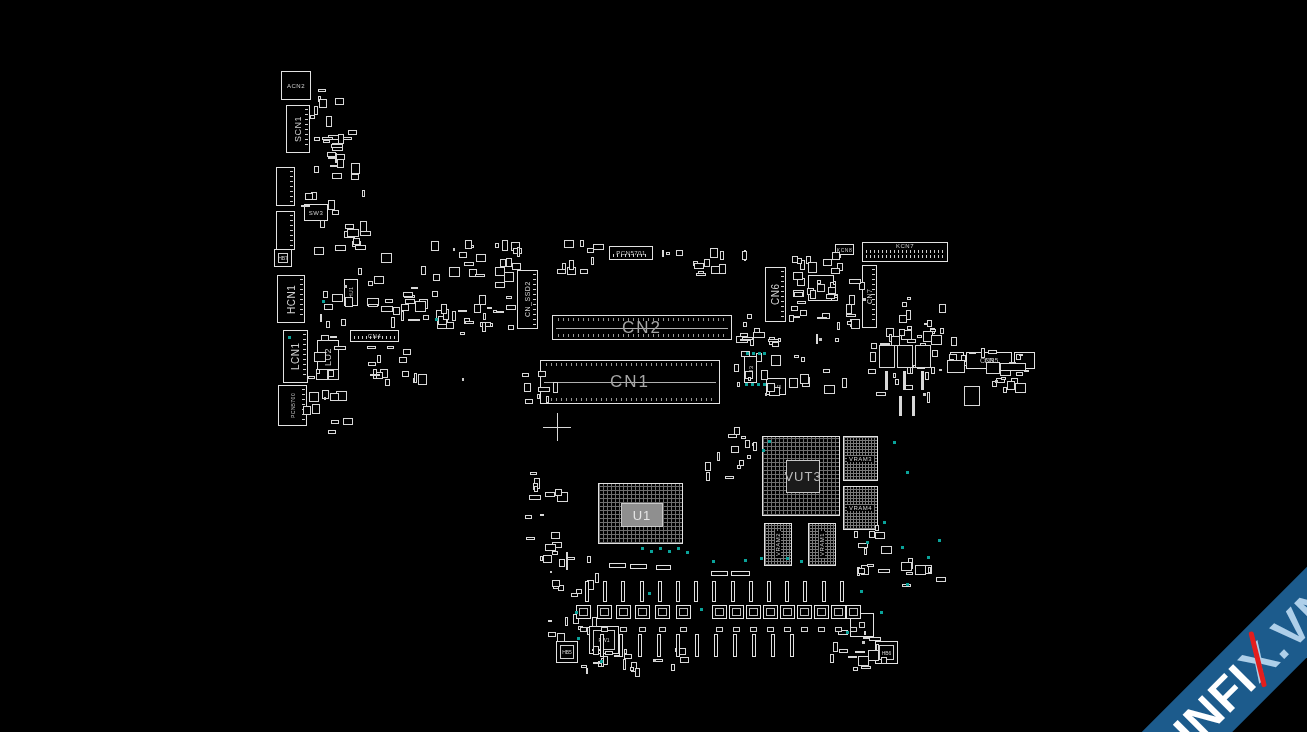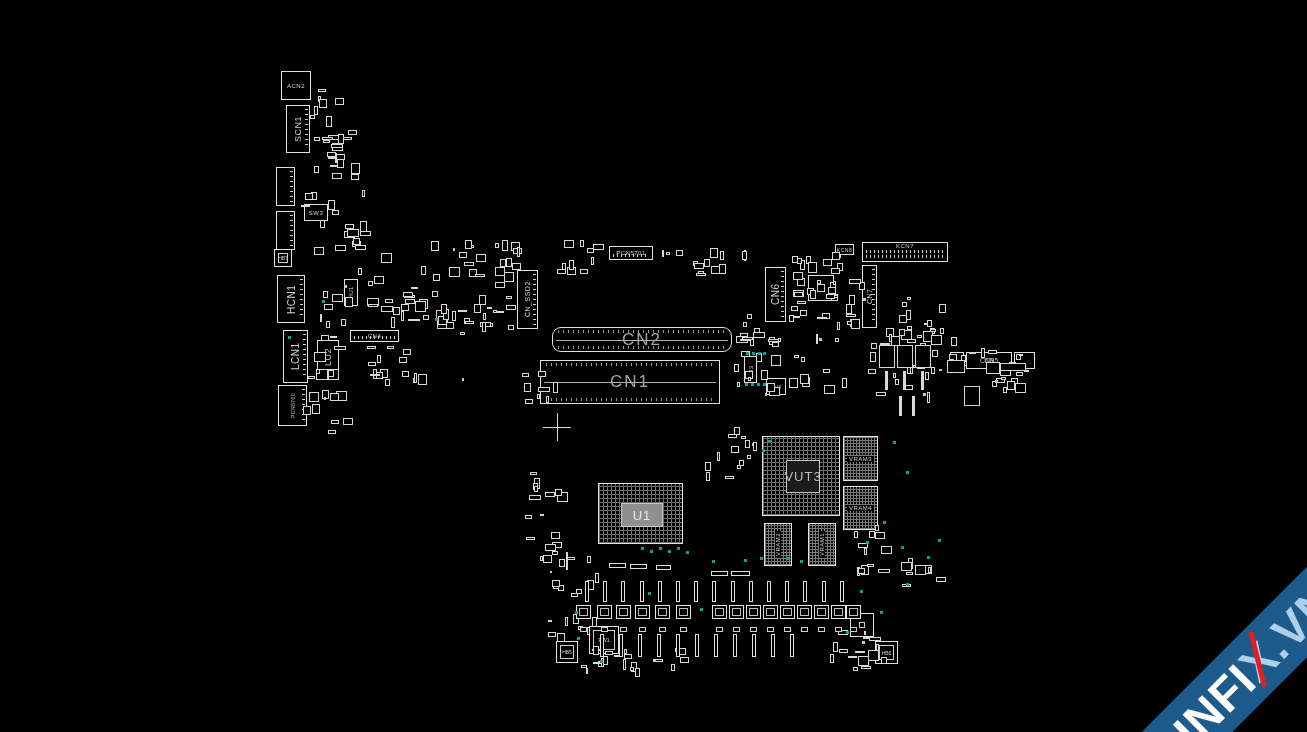--- a/index.html
+++ b/index.html
@@ -93,21 +93,21 @@
         <span class="lbl v" style="font-size: 5px;">PCN5700</span>
       </div>
       <div class="comp t-conn" style="left: 517px; top: 270px; width: 21px; height: 59px;">
         <div class="vpins"></div>
         <span class="lbl v" style="font-size: 7px;">CN_SSD2</span>
       </div>
       <div class="comp t-connh" style="left: 609px; top: 246px; width: 44px; height: 14px;">
         <div class="hpins"></div>
         <span class="lbl h" style="font-size: 6px;">PCN5701</span>
       </div>
-      <div class="comp t-slot slot" style="left: 552px; top: 327px; width: 180px; height: 25px; border-radius: 9px;">
+      <div class="comp t-slot slot" style="left: 552px; top: 315px; width: 180px; height: 25px;">
         <div class="slot-line"></div>
         <div class="ticks" style="top: 2px;"></div>
         <div class="ticks" style="bottom: 2px;"></div>
         <span class="lbl">CN2</span>
       </div>
       <div class="comp t-slot slot" style="left: 540px; top: 360px; width: 180px; height: 44px;">
         <div class="slot-line"></div>
         <div class="ticks" style="top: 2px;"></div>
         <div class="ticks" style="bottom: 2px;"></div>
         <span class="lbl">CN1</span>

